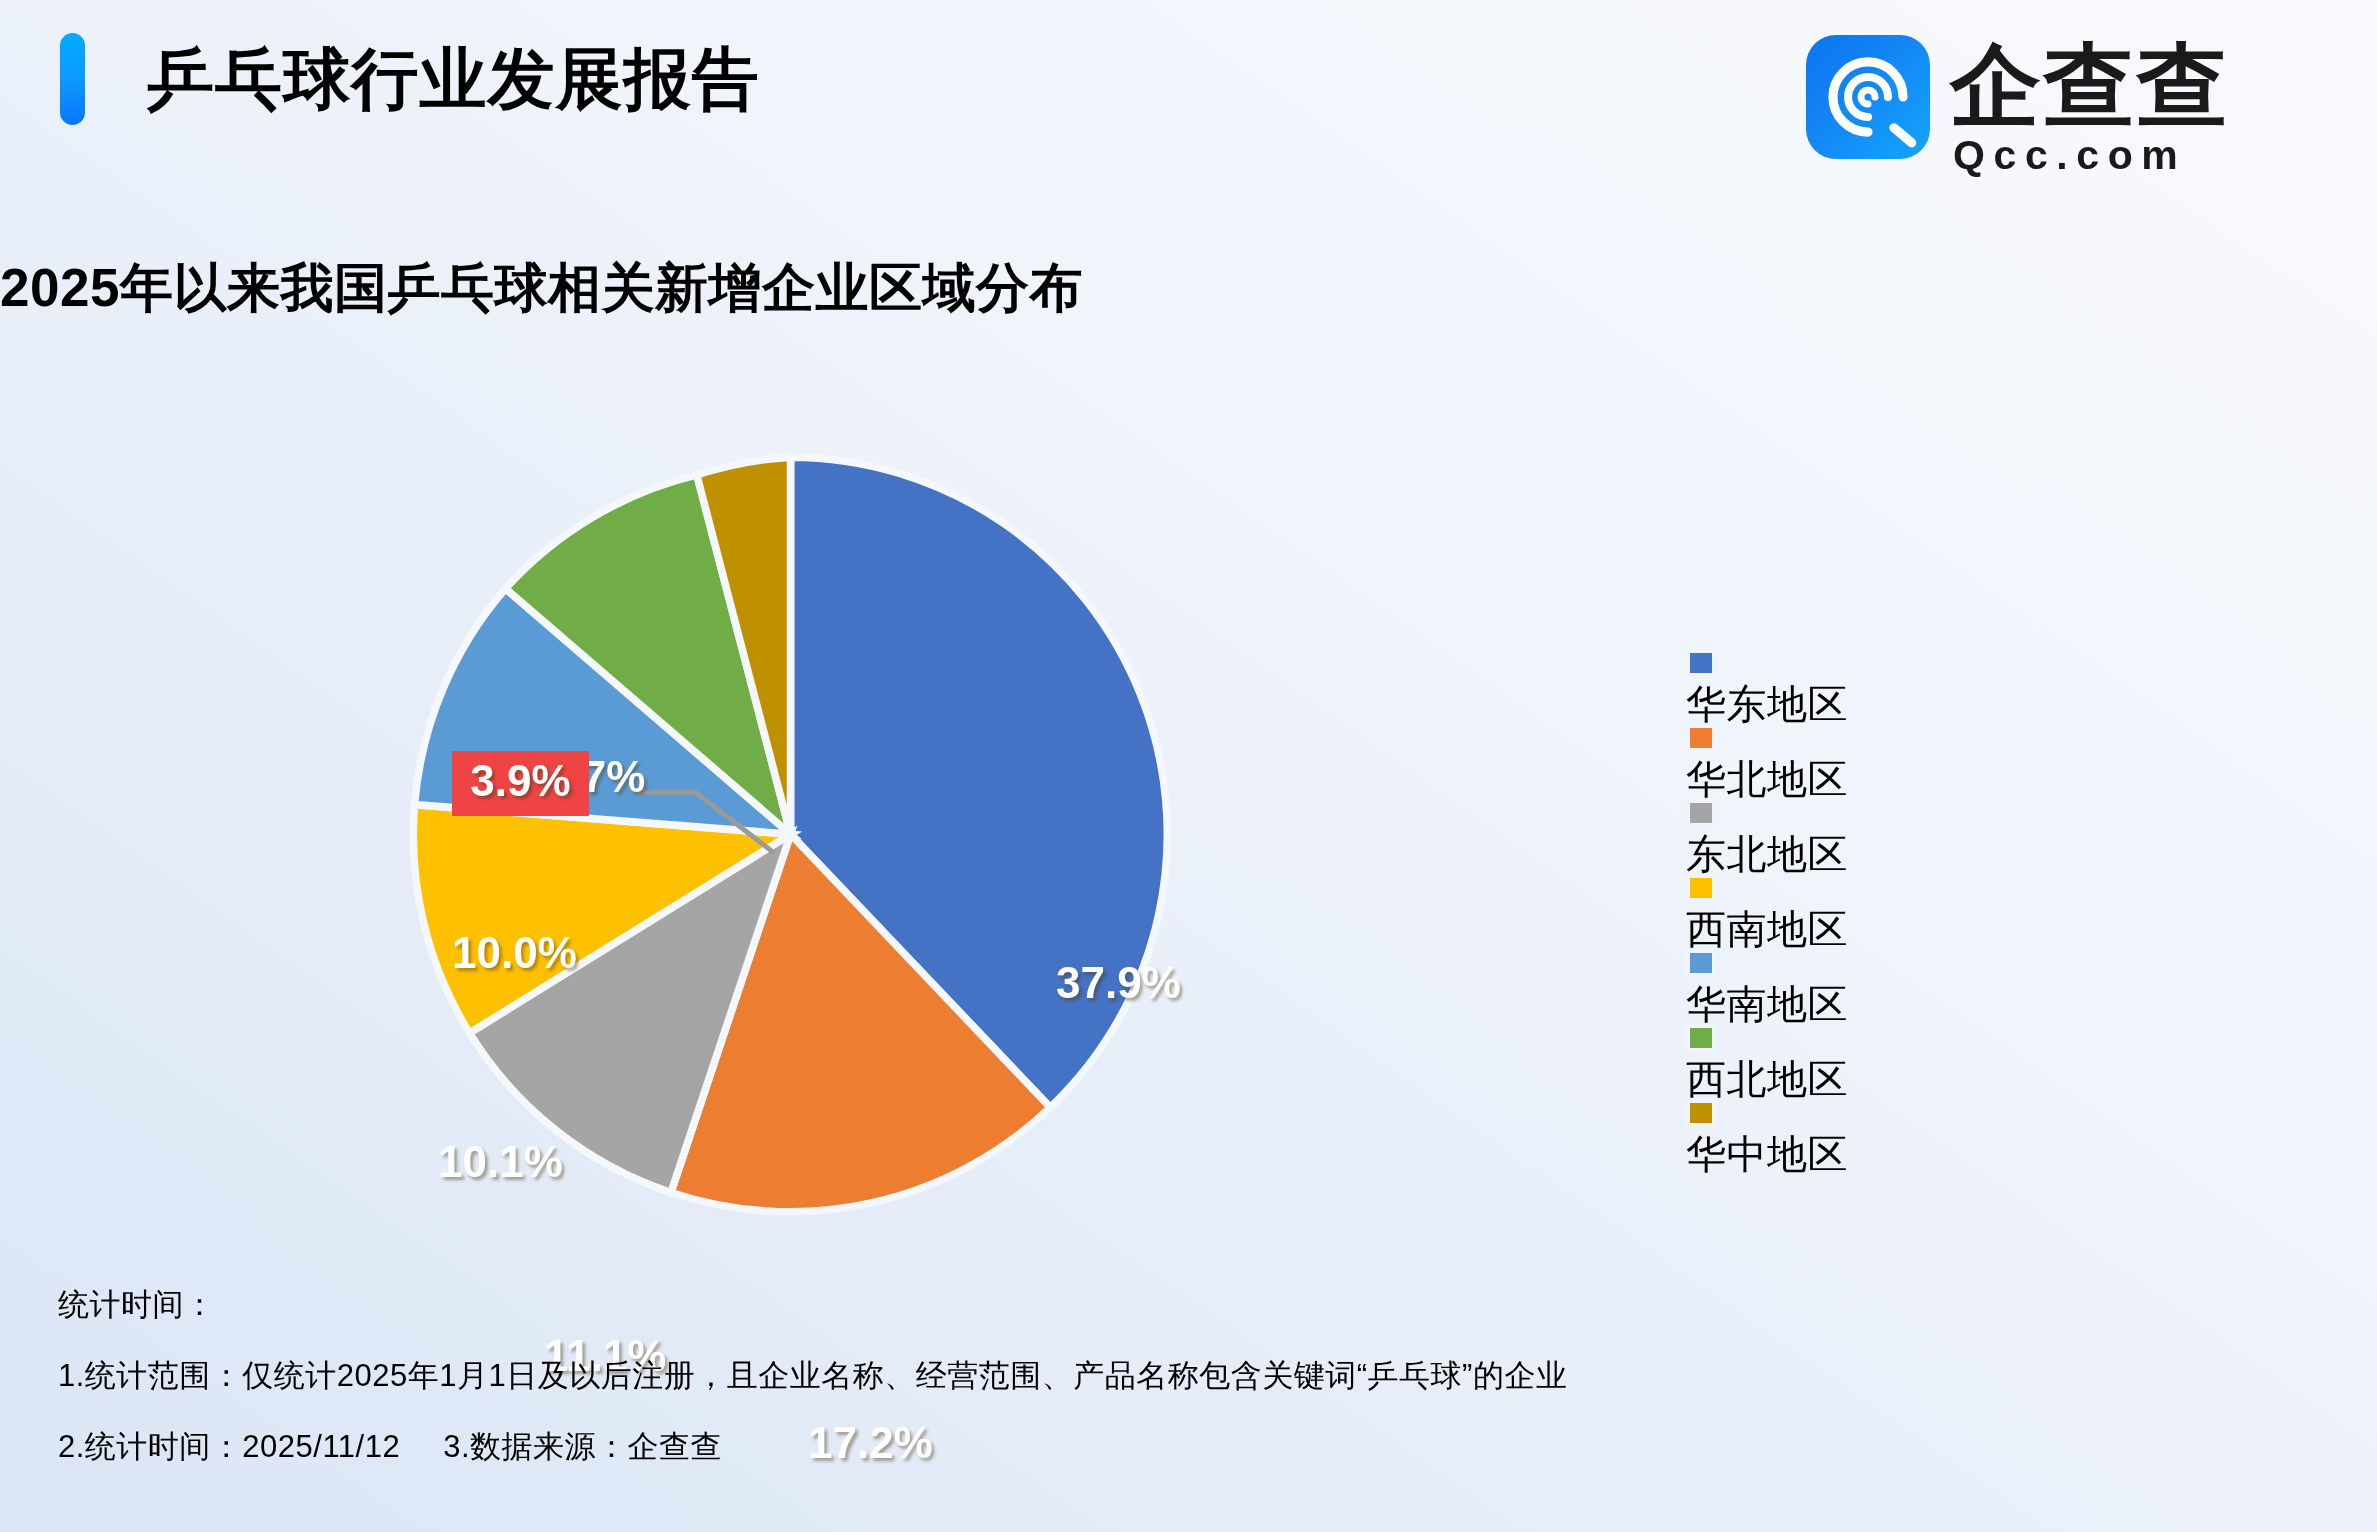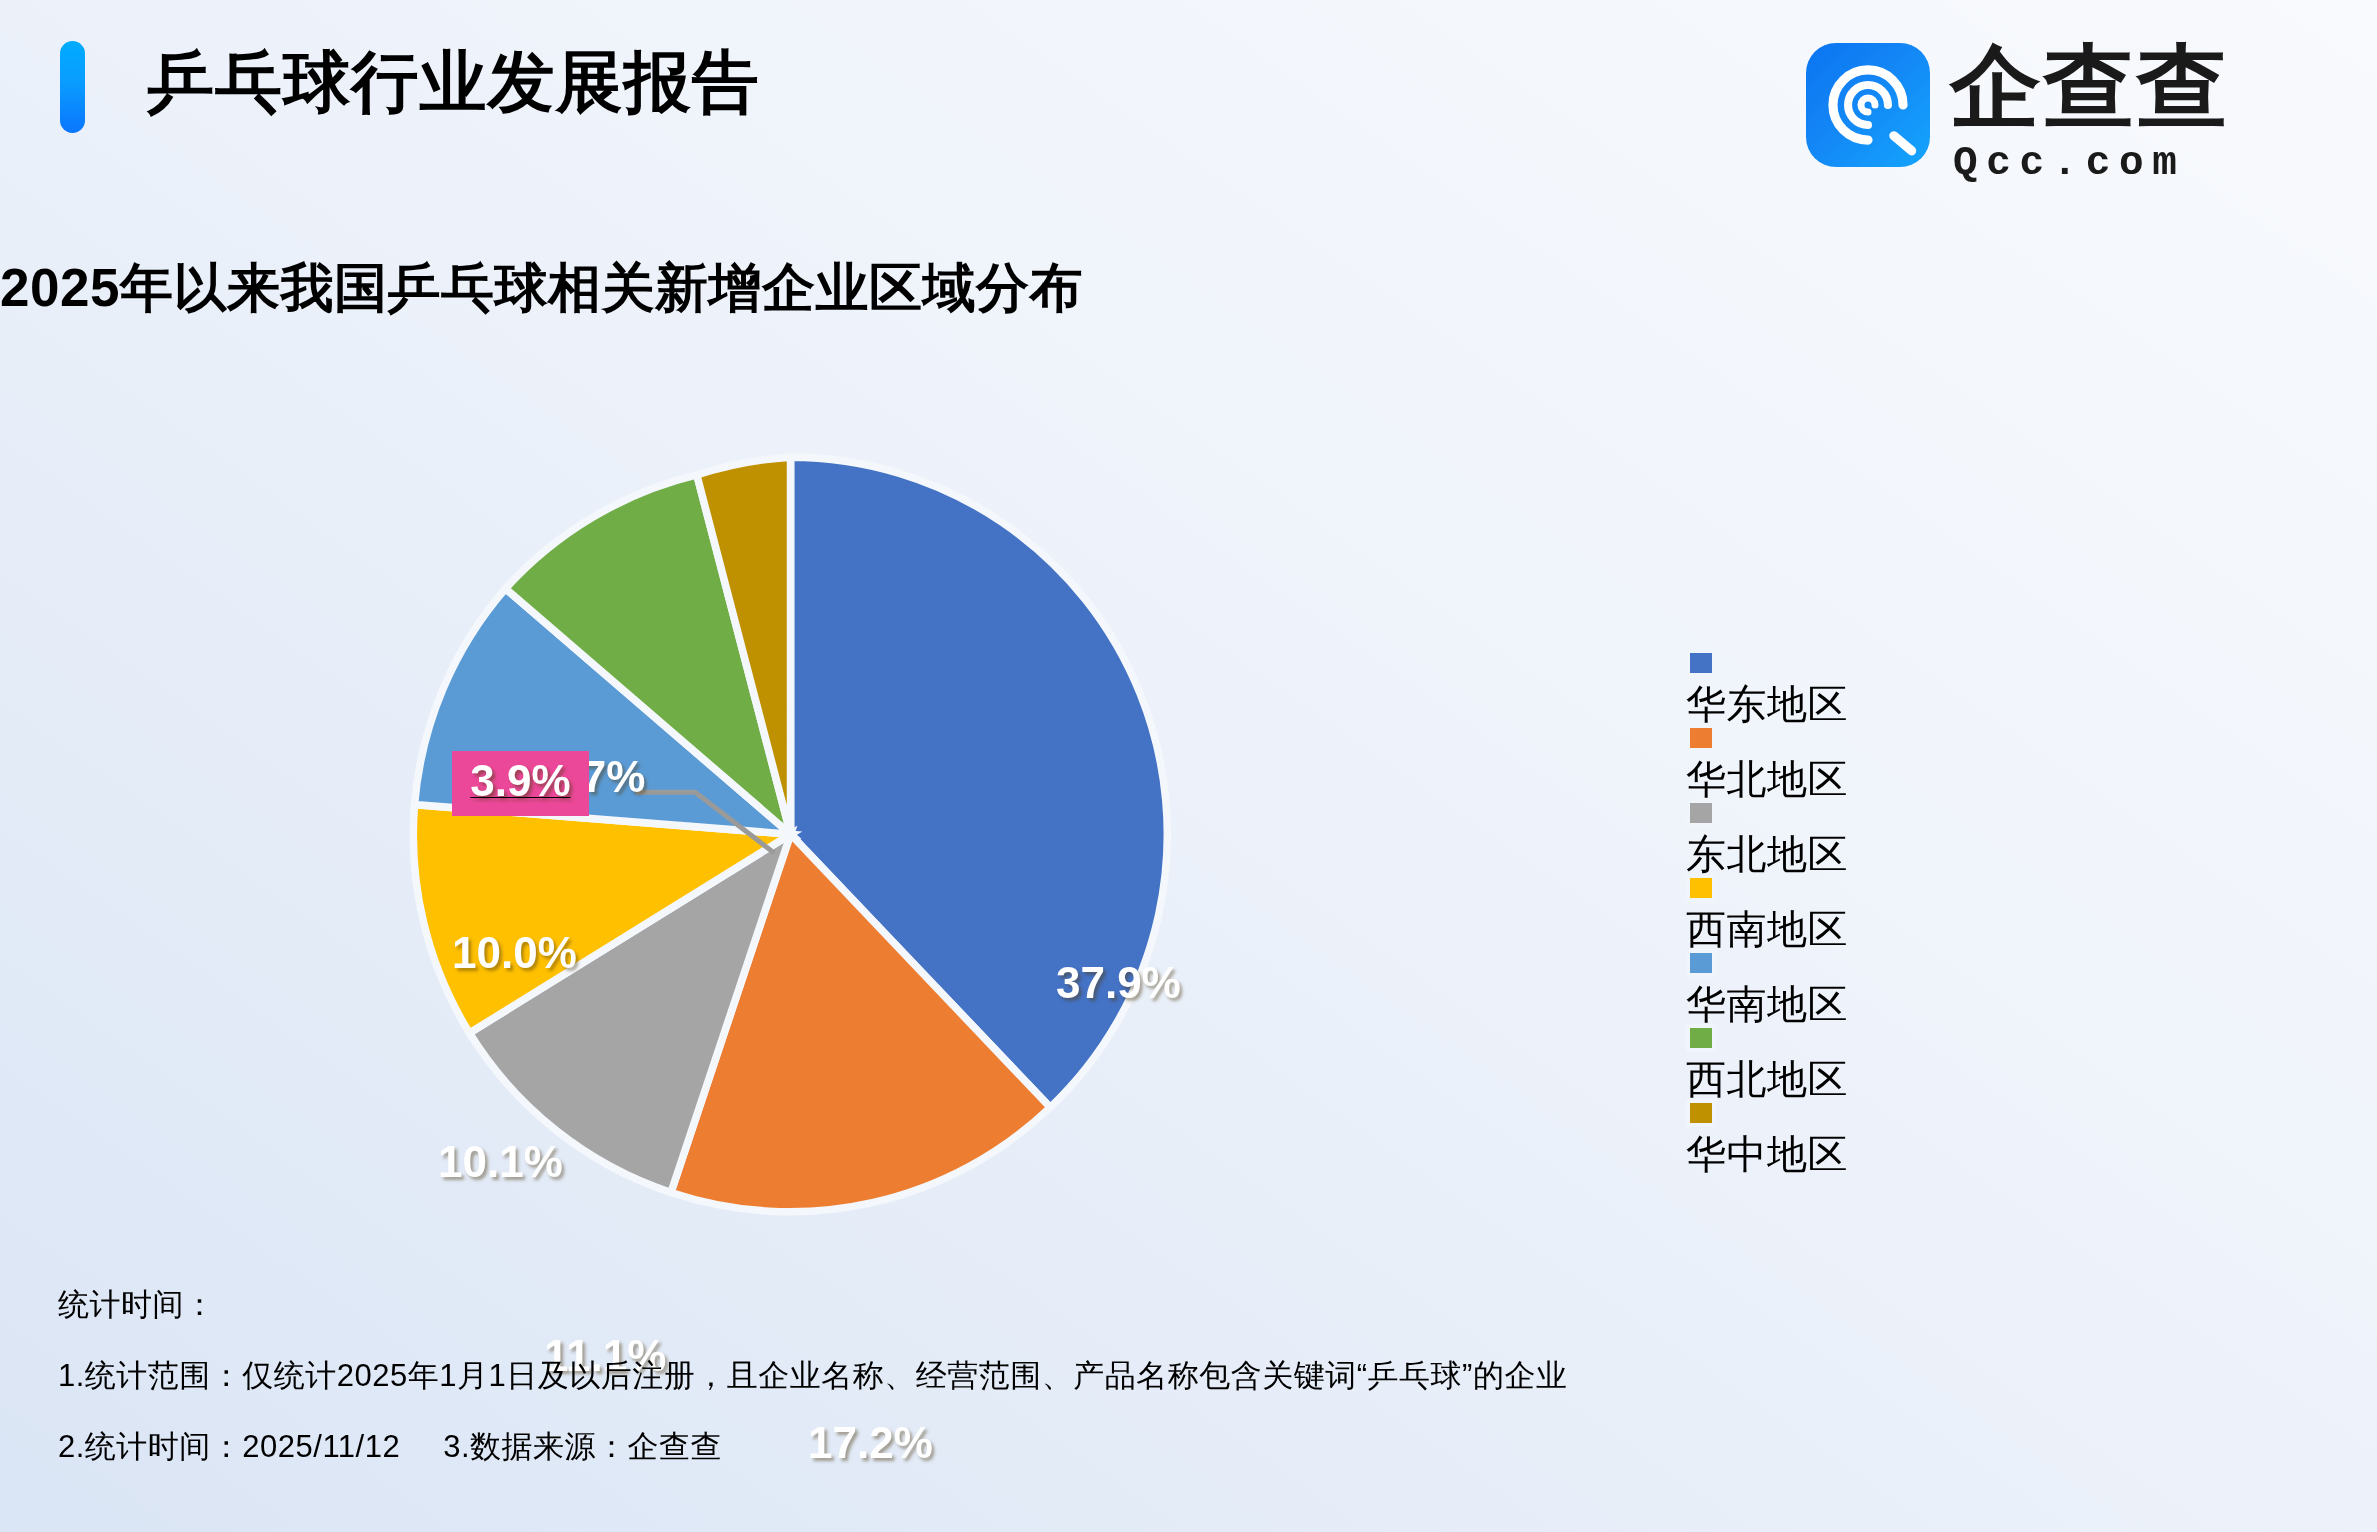--- a/index.html
+++ b/index.html
@@ -6,21 +6,21 @@
   html,body { width:2377px; height:1533px; }
   body {
     font-family:"Liberation Sans","DejaVu Sans",sans-serif;
     background:linear-gradient(215deg,#F8FAFD 0%,#F0F4FB 38%,#E6EDF8 68%,#DAE5F5 100%);
     position:relative;
     overflow:hidden;
     color:#000;
   }
 
   
-  #header { position:absolute; left:0; top:8px; width:2377px; height:194px;font-family:Liberation Mono, monospace; }
+  #header { position:absolute; left:0; top:0; width:2377px; height:194px; }
   #accent-bar {
     position:absolute; left:60px; top:33px; width:25px; height:92px;
     border-radius:12.4px;
     background:linear-gradient(180deg,#00ACFF 0%,#0A9CFF 45%,#0A76FF 100%);
   }
   #report-title {
     position:absolute; left:147px; top:28px;
     font-size:67px; font-weight:bold; letter-spacing:1.1px;
     line-height:102px; white-space:nowrap;
   }
@@ -58,22 +58,21 @@
   .slice-label {
     position:absolute;
     font-size:44px; font-weight:bold; color:#fff;
     text-shadow:2.7px 2.7px 3.2px rgba(80,60,20,.45);
     white-space:nowrap;
   }
 
   #callout-box {
     position:absolute; left:452px; top:379px;
     padding:5.4px 18.3px 9.7px 18.3px;
-    background:#ec4899;
-    text-decoration:underline;
+    background:#ef4444;
   }
   #callout-box span {
     font-size:44px; font-weight:bold; color:#fff;
     text-shadow:2.7px 2.7px 3.2px rgba(80,60,20,.5);
     white-space:nowrap;
   }
 
   
   #legend { position:absolute; left:1686px; top:649px; }
   .legend-row { display:flex; align-items:flex-start; height:75px;flex-direction:column; }

